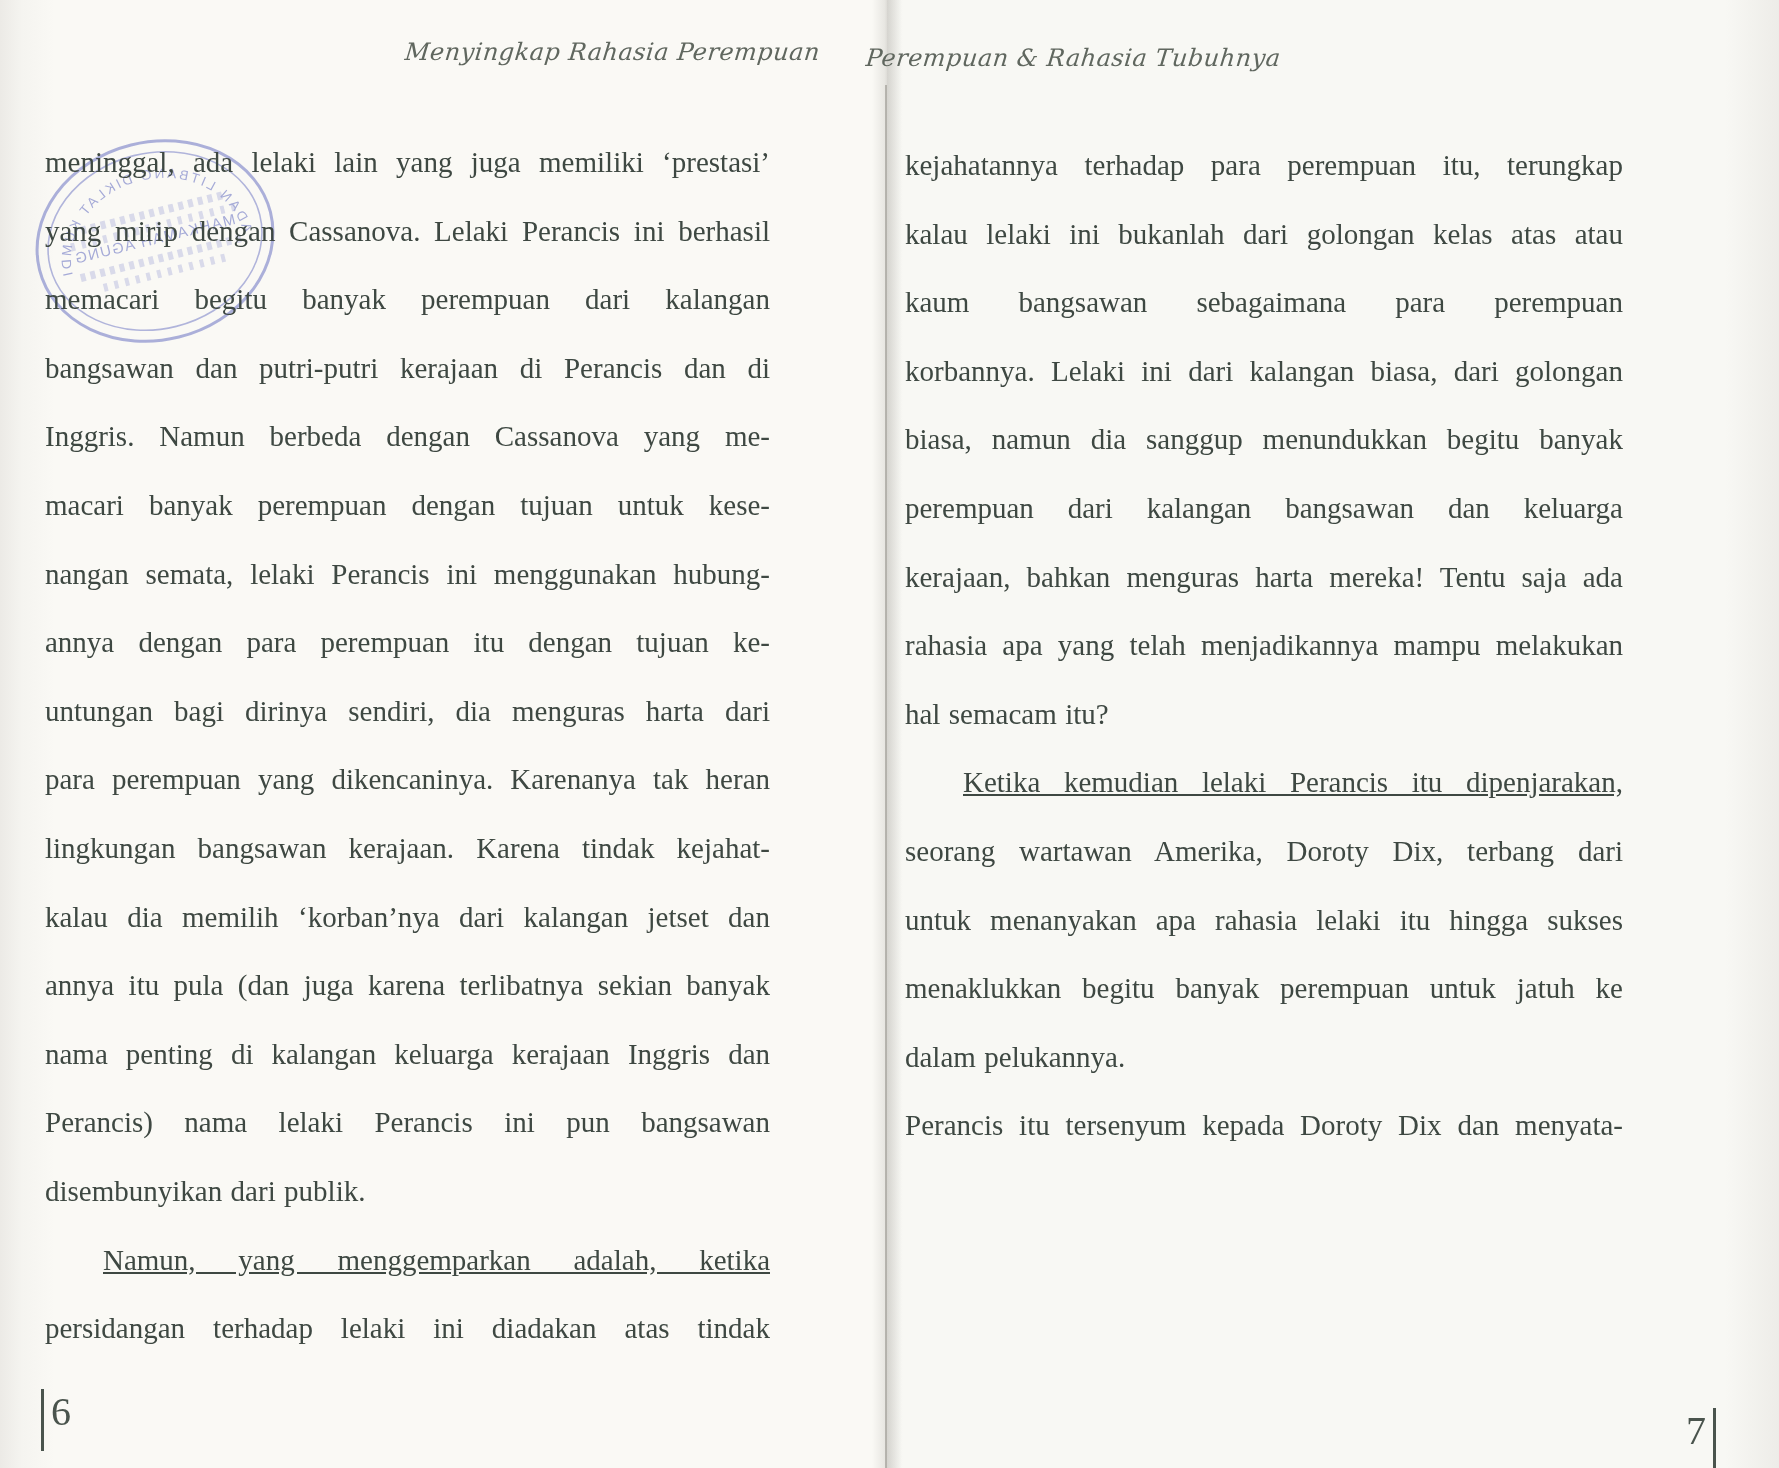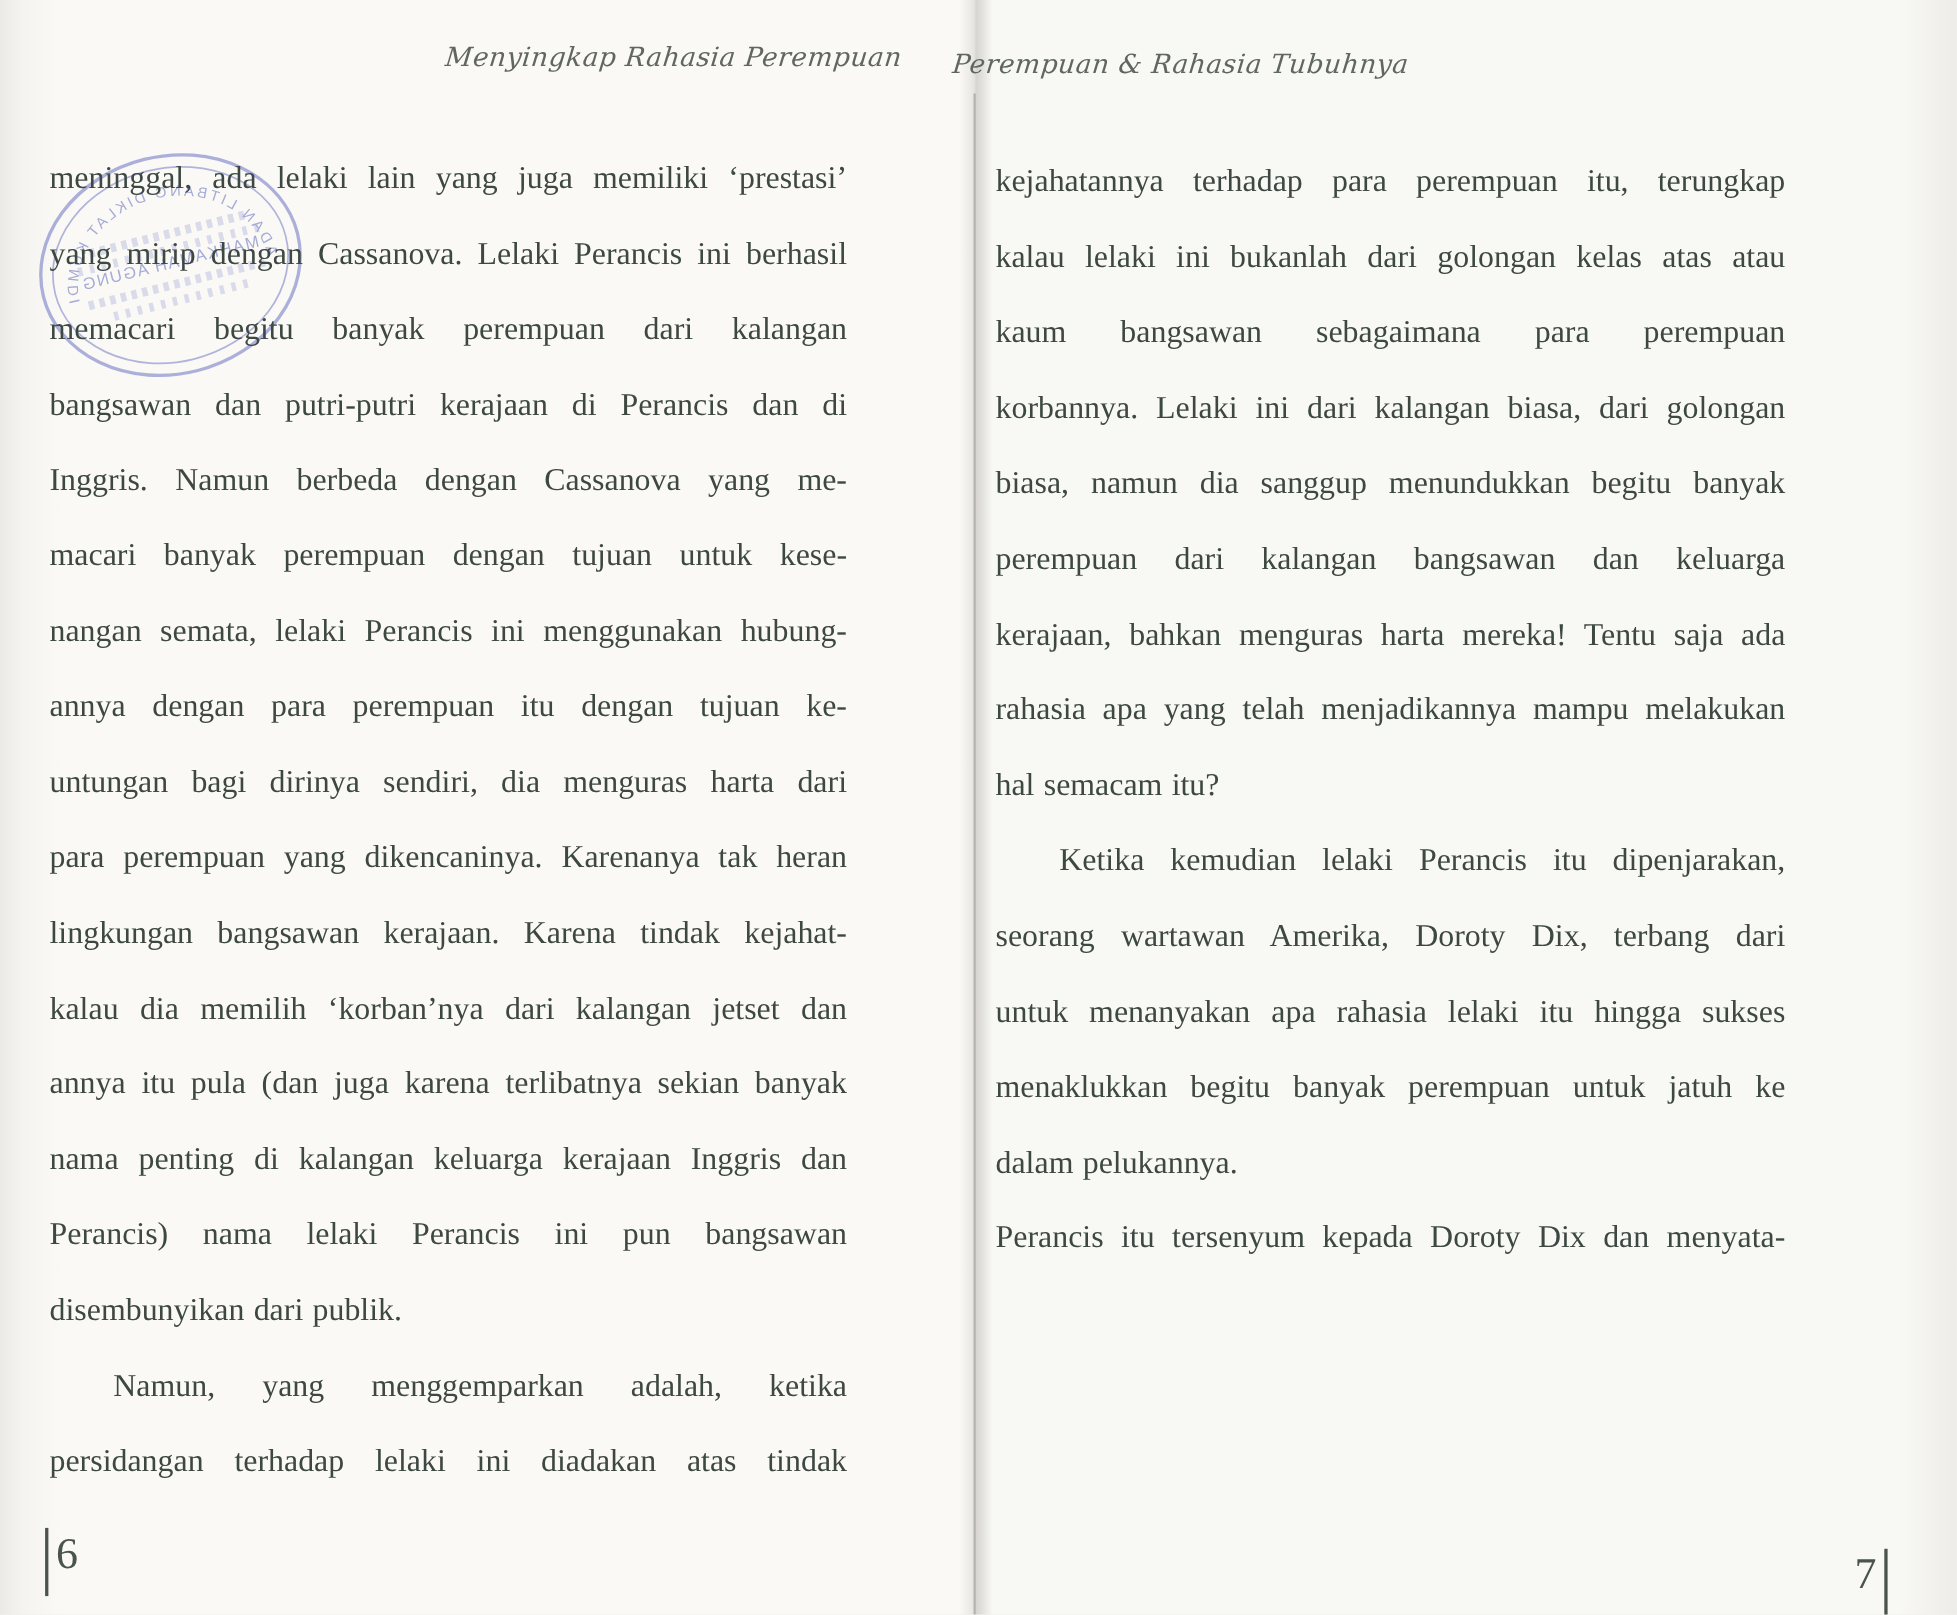--- a/index.html
+++ b/index.html
@@ -66,21 +66,21 @@
   .line {
     height: 68.6px;
     line-height: 68.6px;
     font-size: 29px;
     color: #3e4842;
     text-align: justify;
     text-align-last: justify;
     word-spacing: 0.04em;
     white-space: nowrap;
   }
-  .line.indent { padding-left: 58px; }
+  .line.indent { padding-left: 58px; text-decoration: underline; }
   .line.end { text-align: left; text-align-last: left; }
   .stamp {
     position: absolute;
     left: 28px;
     top: 132px;
     width: 254px;
     height: 222px;
     z-index: 2;
     opacity: 0.82;
     filter: blur(0.4px);

